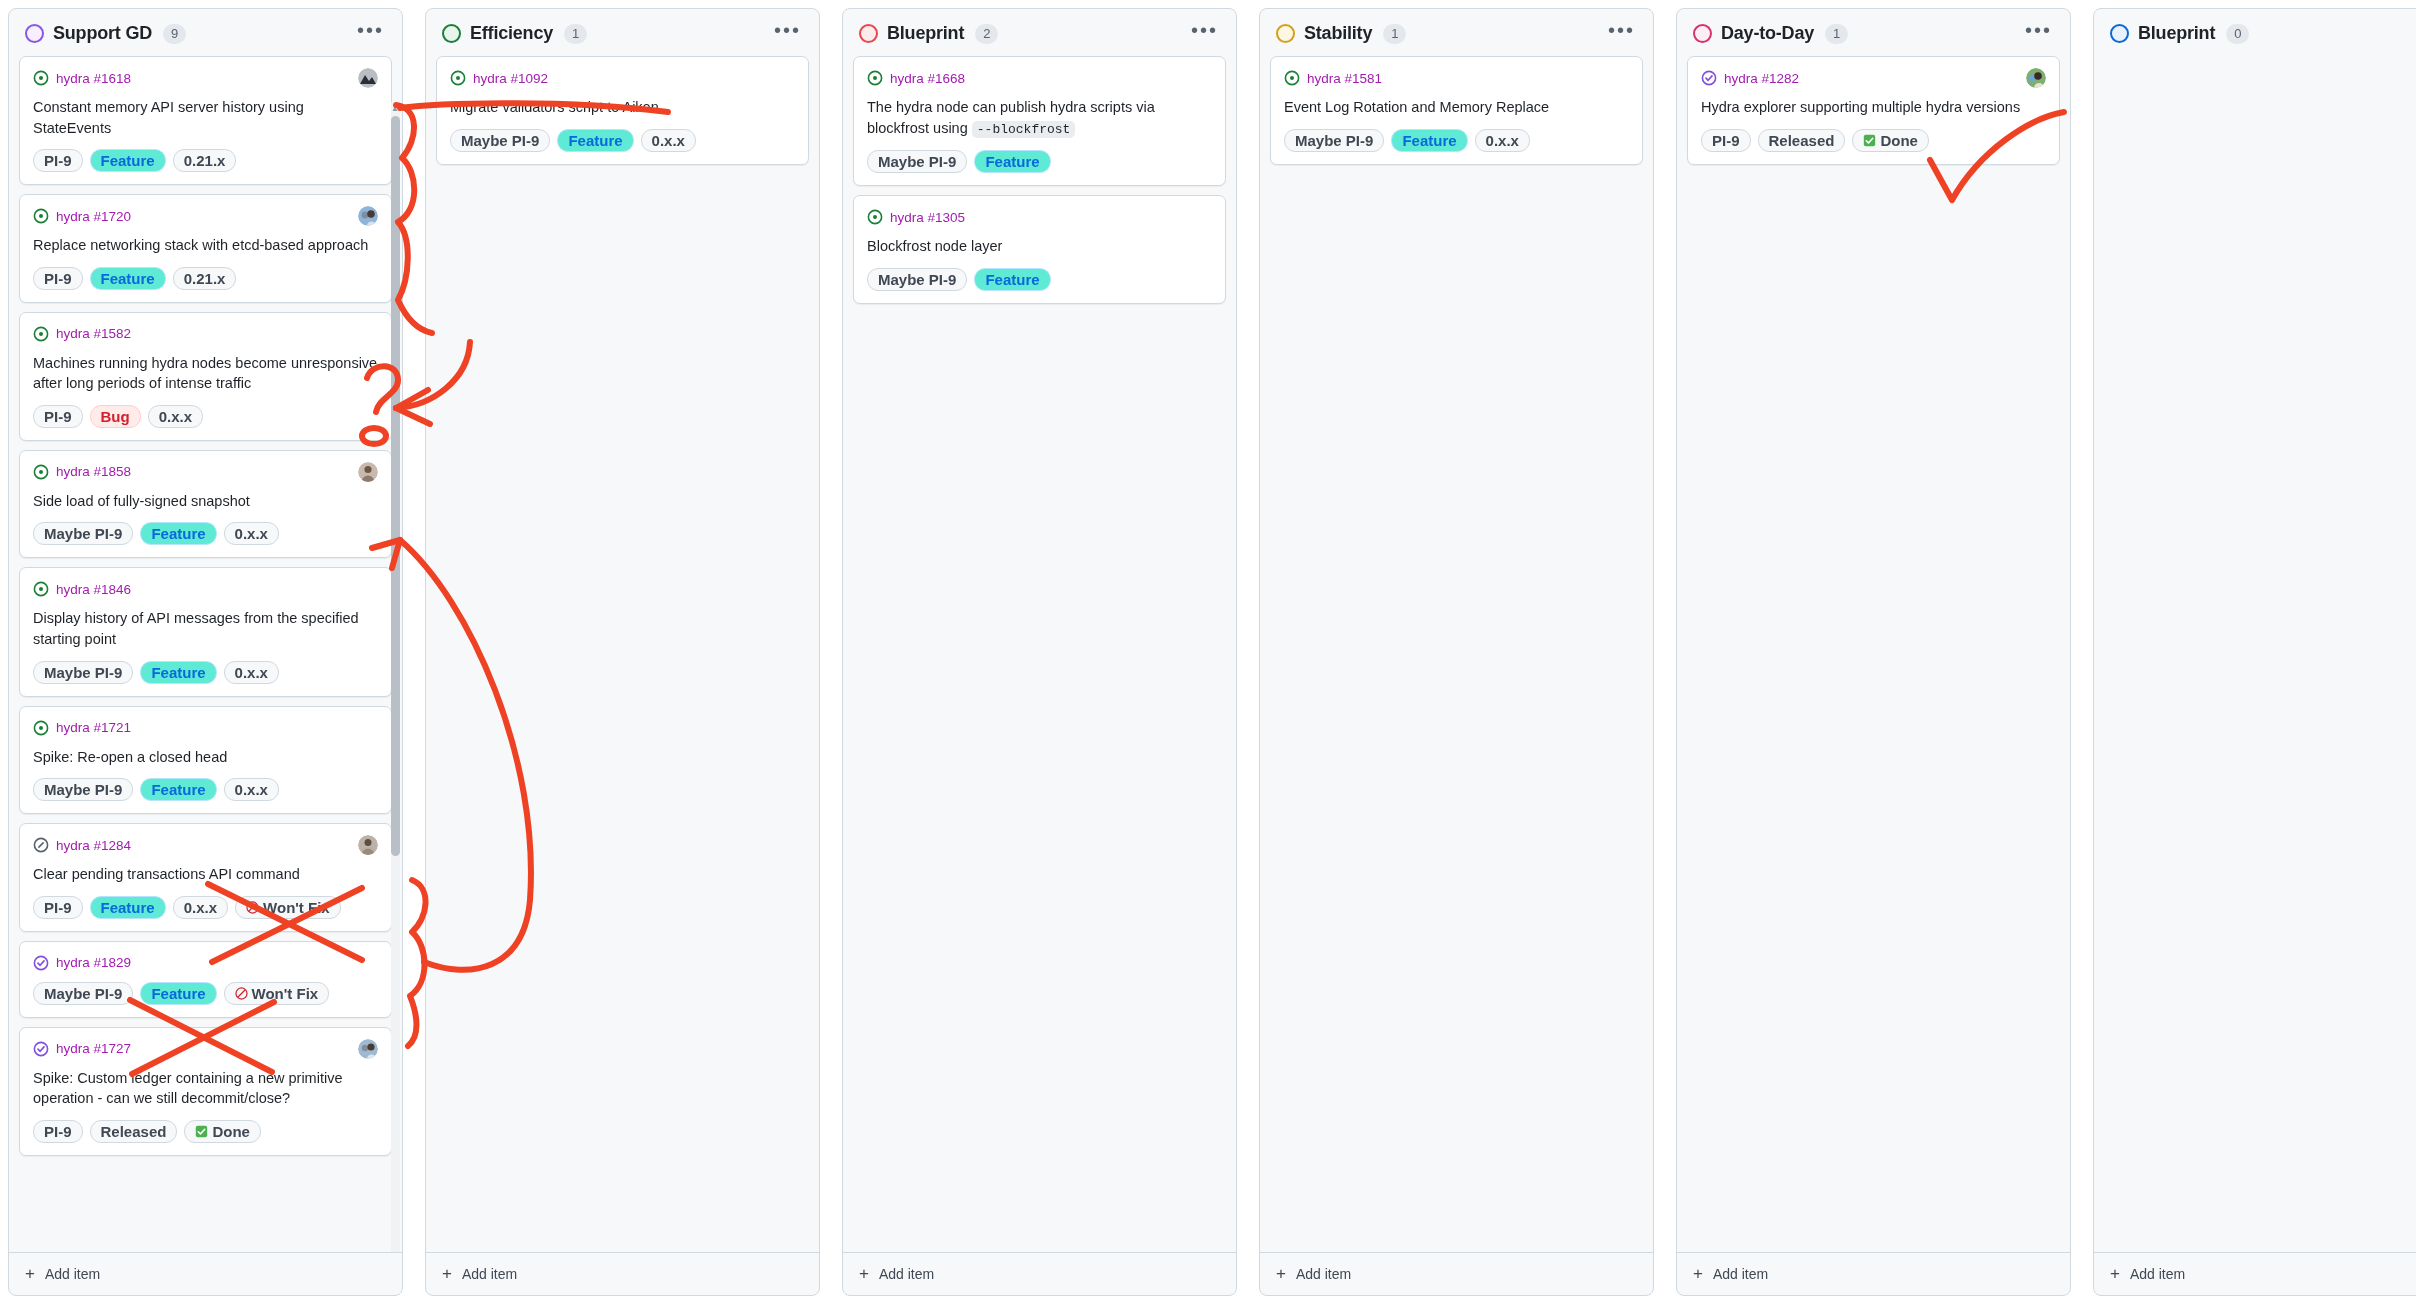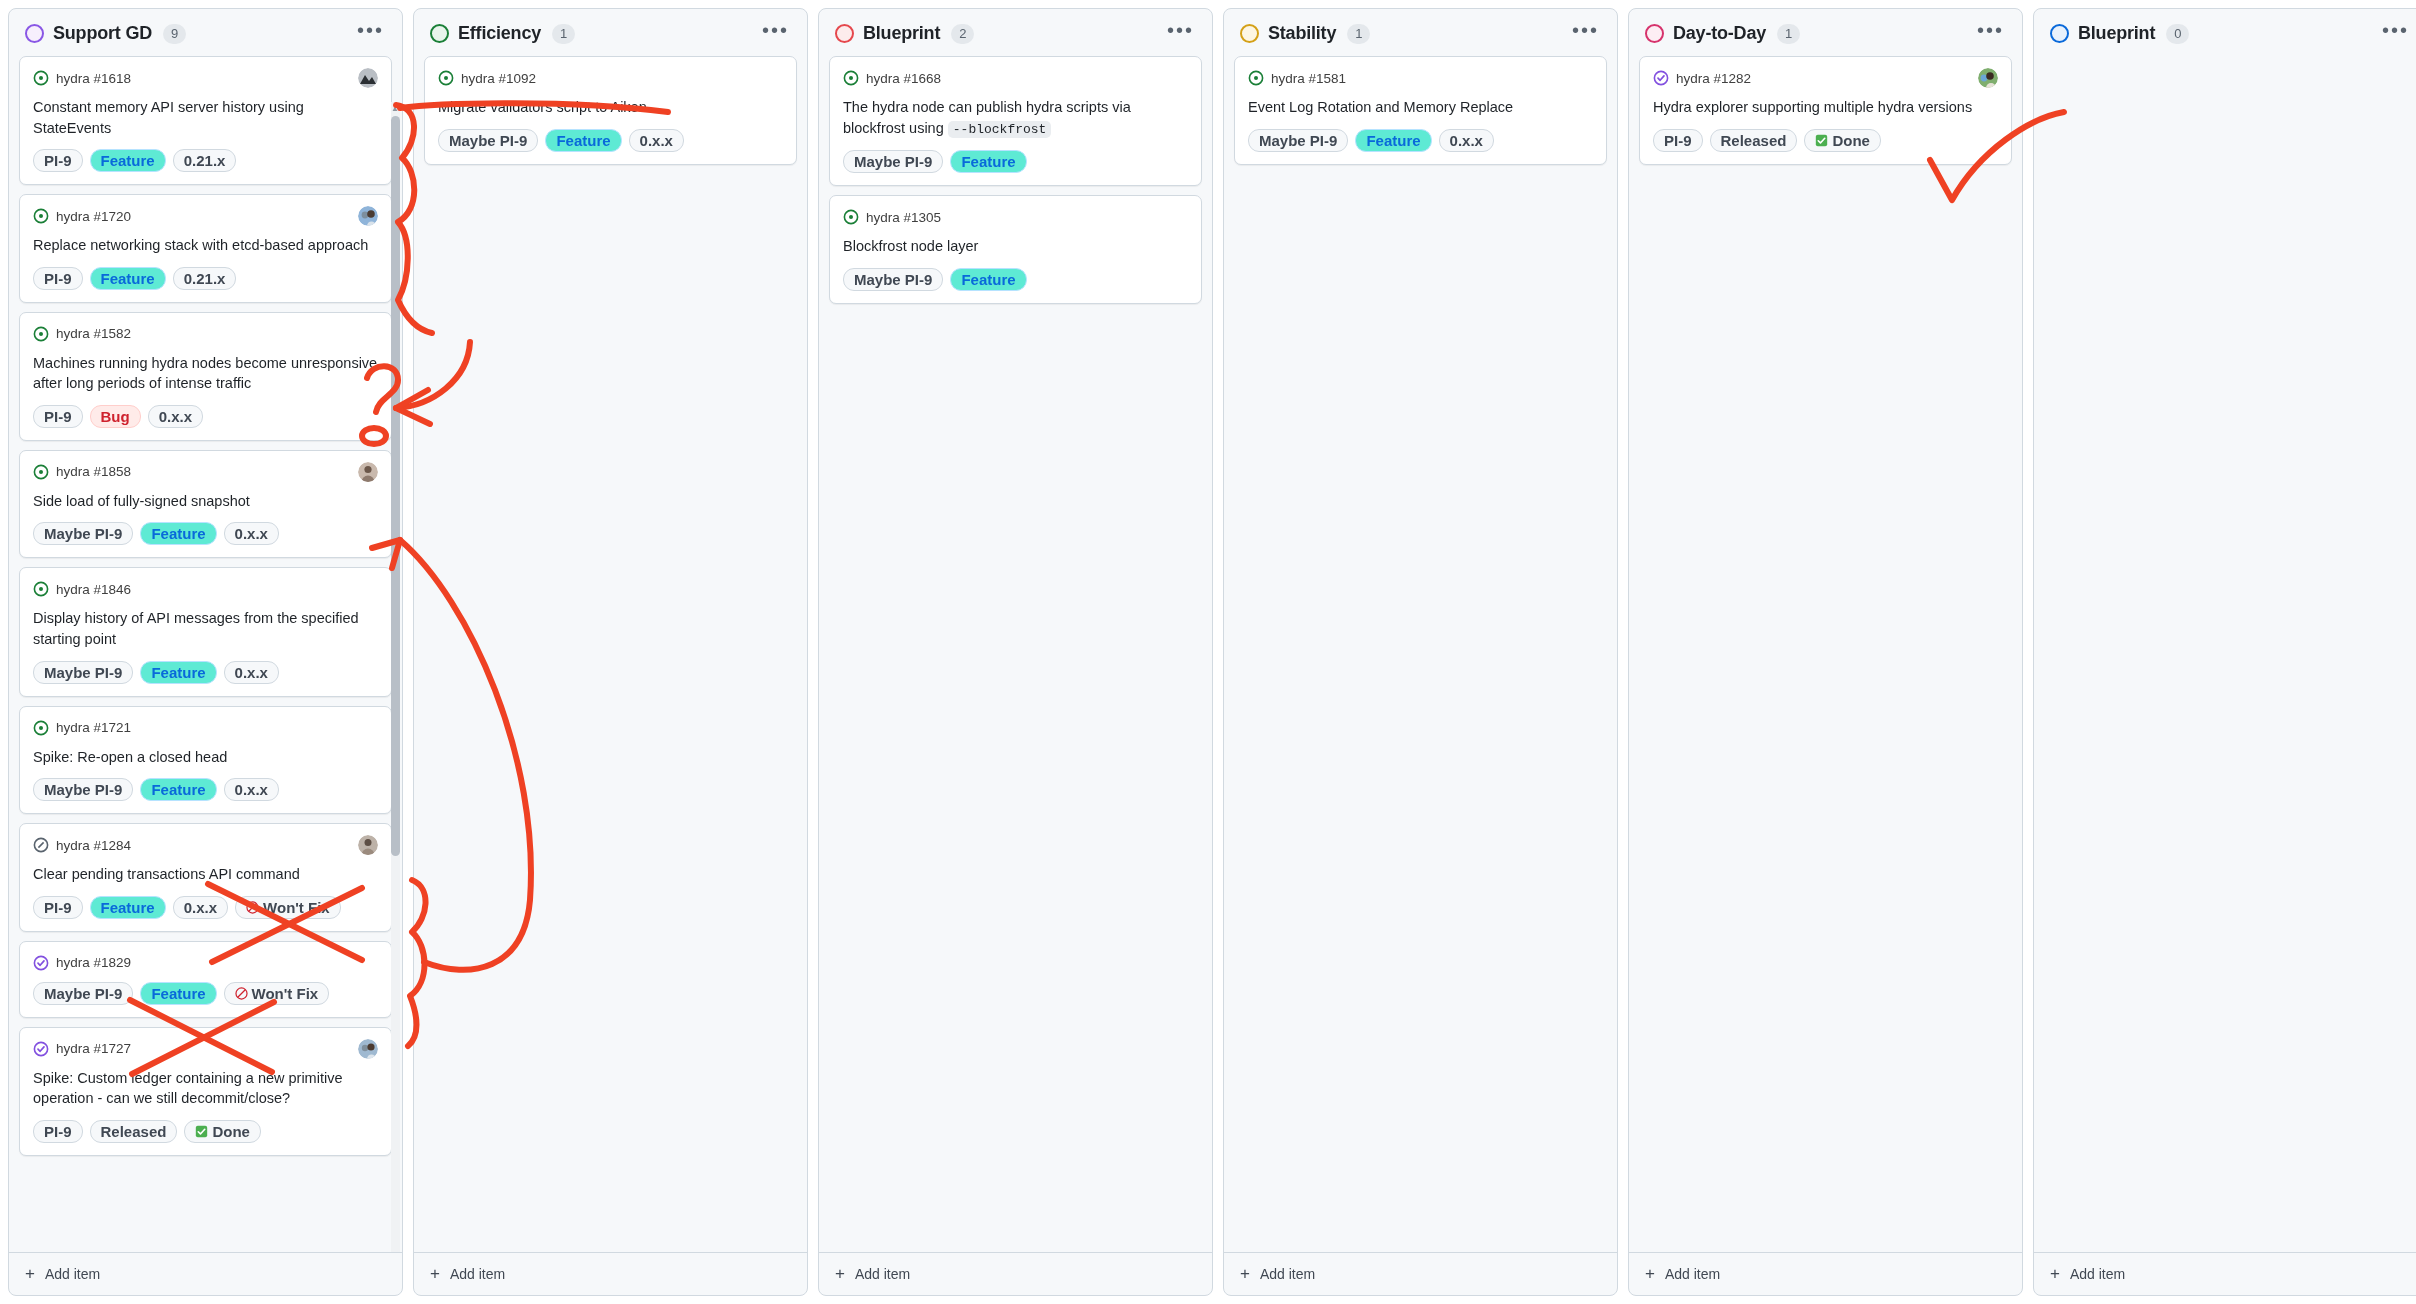--- a/index.html
+++ b/index.html
@@ -6,21 +6,21 @@
   html, body {
     width: 2416px; height: 1304px;
     background: #ffffff;
     font-family: "Liberation Sans", sans-serif;
     overflow: hidden;
   }
   .board {
     position: relative;
     width: 2416px; height: 1304px;
     display: flex;
-    gap: 0px;
+    gap: 12px;
     padding: 8px 0 8px 8px;
     background: #ffffff;
   }
   .column {
     width: 395px;
     flex: 0 0 395px;
     margin-right: 10px;
     background: #f6f8fa;
     border: 1px solid #d1d9e0;
     border-radius: 8px;
@@ -99,21 +99,21 @@
   .card-meta {
     display: flex;
     align-items: center;
     gap: 7px;
     margin-bottom: 9px;
     min-height: 20px;
   }
   .state-icon { flex: 0 0 auto; display:block; }
   .card-ref {
     font-size: 13.5px;
-    color: #404040;
+    color: #a21caf;
   }
   .avatar {
     margin-left: auto;
     width: 20px; height: 20px;
     border-radius: 50%;
     flex: 0 0 auto;
     overflow: hidden;
   }
   .card-title {
     font-size: 14.5px;

